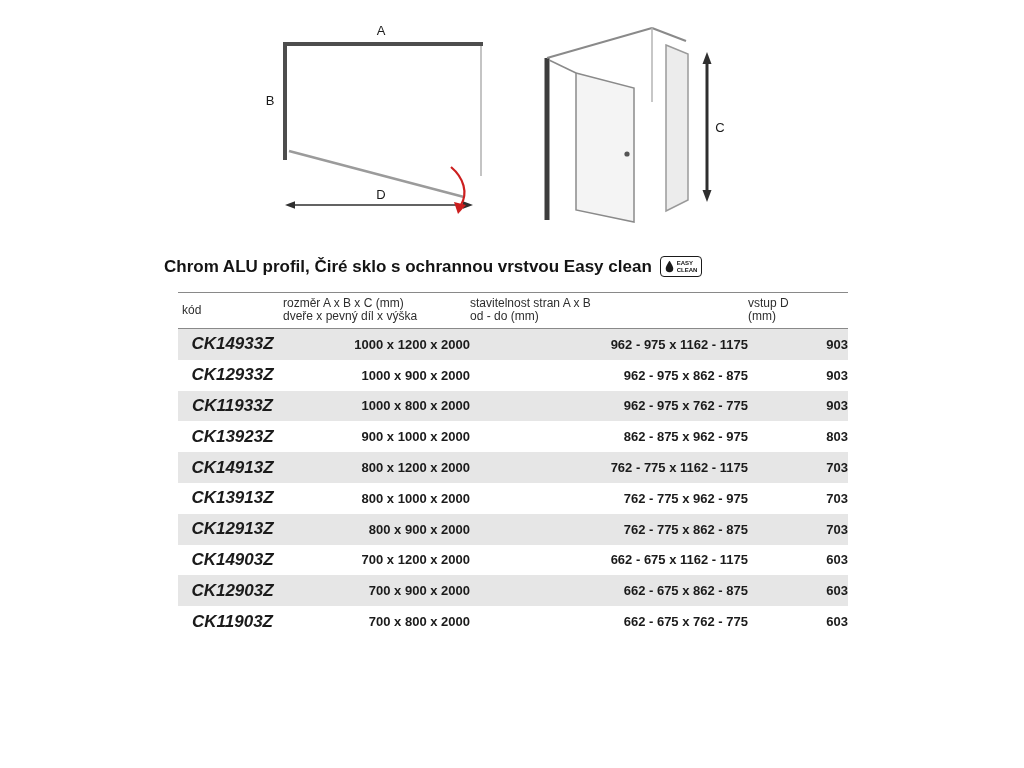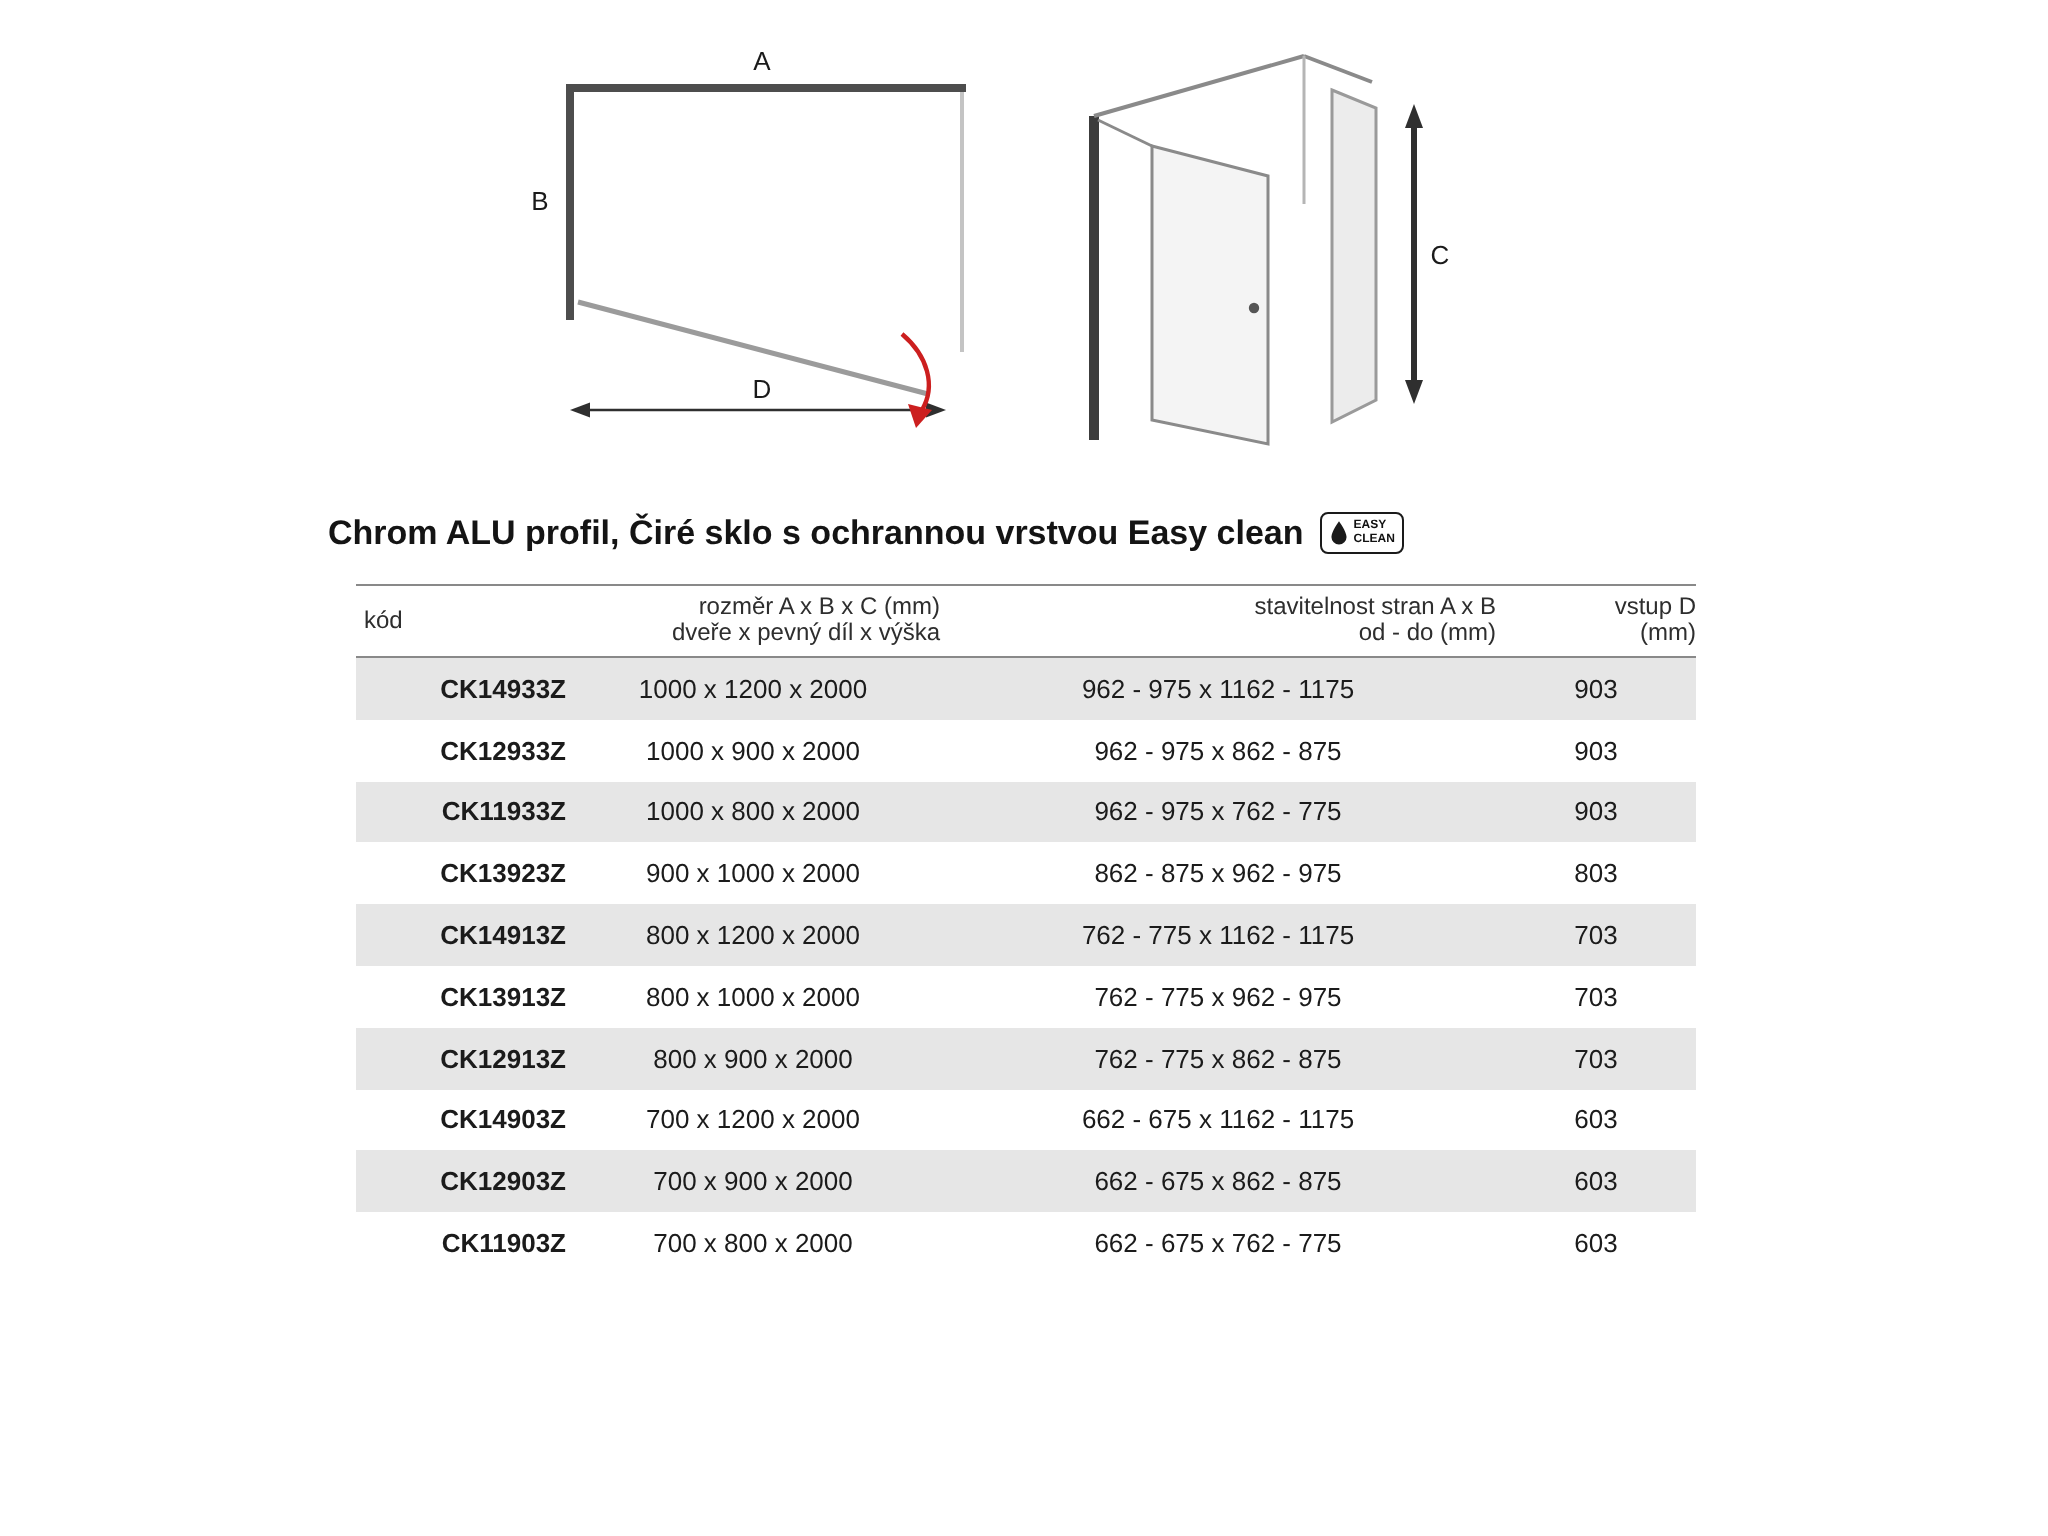--- a/index.html
+++ b/index.html
@@ -11,25 +11,25 @@
   .plan-svg  { position: absolute; left: 240px; top: 18px; }
   .persp-svg { position: absolute; left: 528px; top: 14px; }
 
   .title-row { position: absolute; left: 164px; top: 256px; display: flex; align-items: center; gap: 8px; }
   .title { font-size: 17px; font-weight: bold; color: #141414; }
   .badge { display: flex; align-items: center; gap: 3px; border: 1.5px solid #1a1a1a; border-radius: 4px; padding: 2px 4px; height: 21px; box-sizing: border-box; }
   .badge-text { display: flex; flex-direction: column; justify-content: center; font-size: 6px; font-weight: bold; line-height: 6.5px; color: #111; }
 
   table.spec { position: absolute; left: 178px; top: 292px; width: 670px; border-collapse: collapse; table-layout: fixed; }
   thead tr { border-top: 1px solid #898989; border-bottom: 1px solid #898989; }
-  th { font-weight: normal; font-size: 12px; color: #2e2e2e; padding: 4px 0 5px; text-align: right; vertical-align: middle; }
+  th { font-weight: normal; font-size: 12px; color: #2e2e2e; padding: 4px 0 5px; text-align: left; vertical-align: middle; }
   .hline { line-height: 13px; }
   th.c-code { text-align: left; padding-left: 4px; margin-left: 36px; }
-  td { font-size: 13px; color: #1b1b1b; text-align: center; height: 30.8px; vertical-align: middle; padding: 0; }
-  td.c-code { text-align: right; padding-left: 4px; font-weight: bold; font-size: 13px; }
+  td { font-size: 13px; color: #1b1b1b; text-align: right; height: 30.8px; vertical-align: middle; padding: 0; font-weight: bold; }
+  td.c-code { text-align: center; padding-left: 4px; font-weight: bold; font-size: 17px; font-style: italic; }
   tbody tr:nth-child(odd) { background: #e6e6e6; }
 </style>
 </head>
 <body>
 
 <div class="page">
 
   <svg class="plan-svg" width="250" height="205" viewBox="0 0 250 205">
     <text x="141" y="17" text-anchor="middle">A</text>
     <g>

